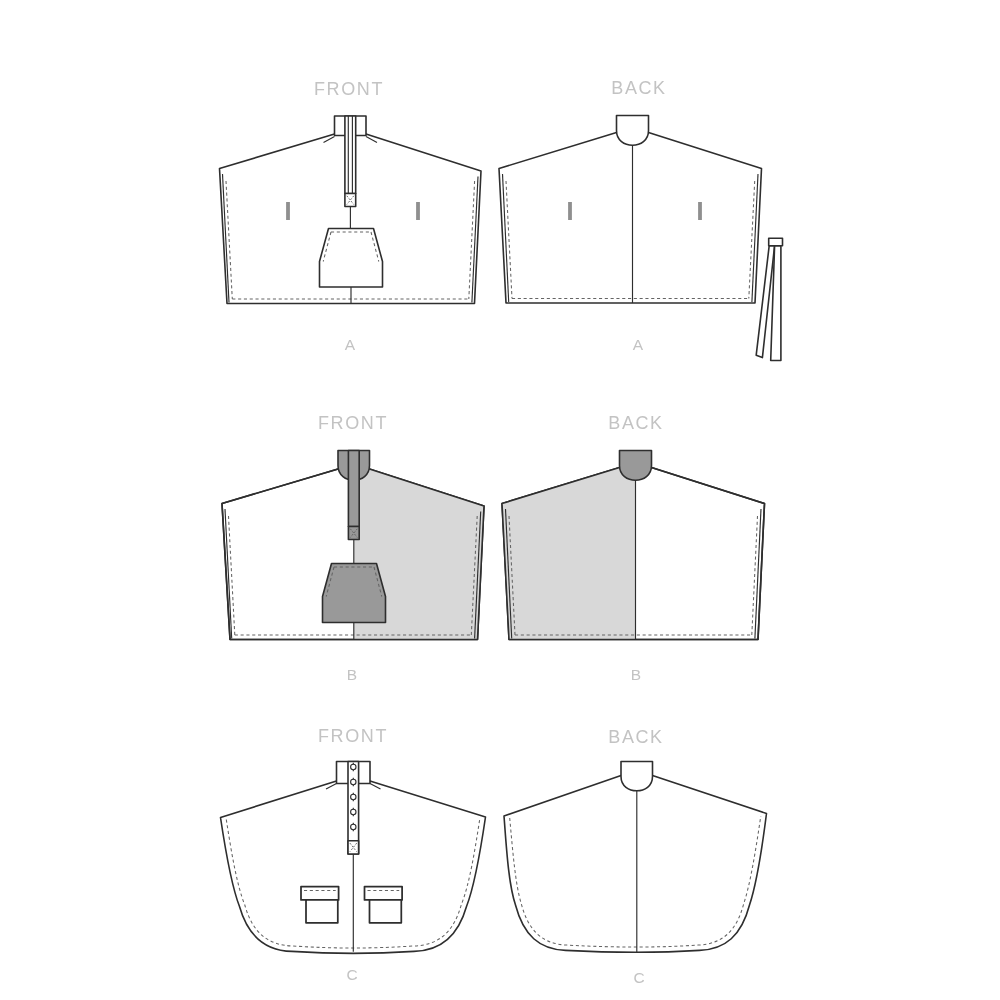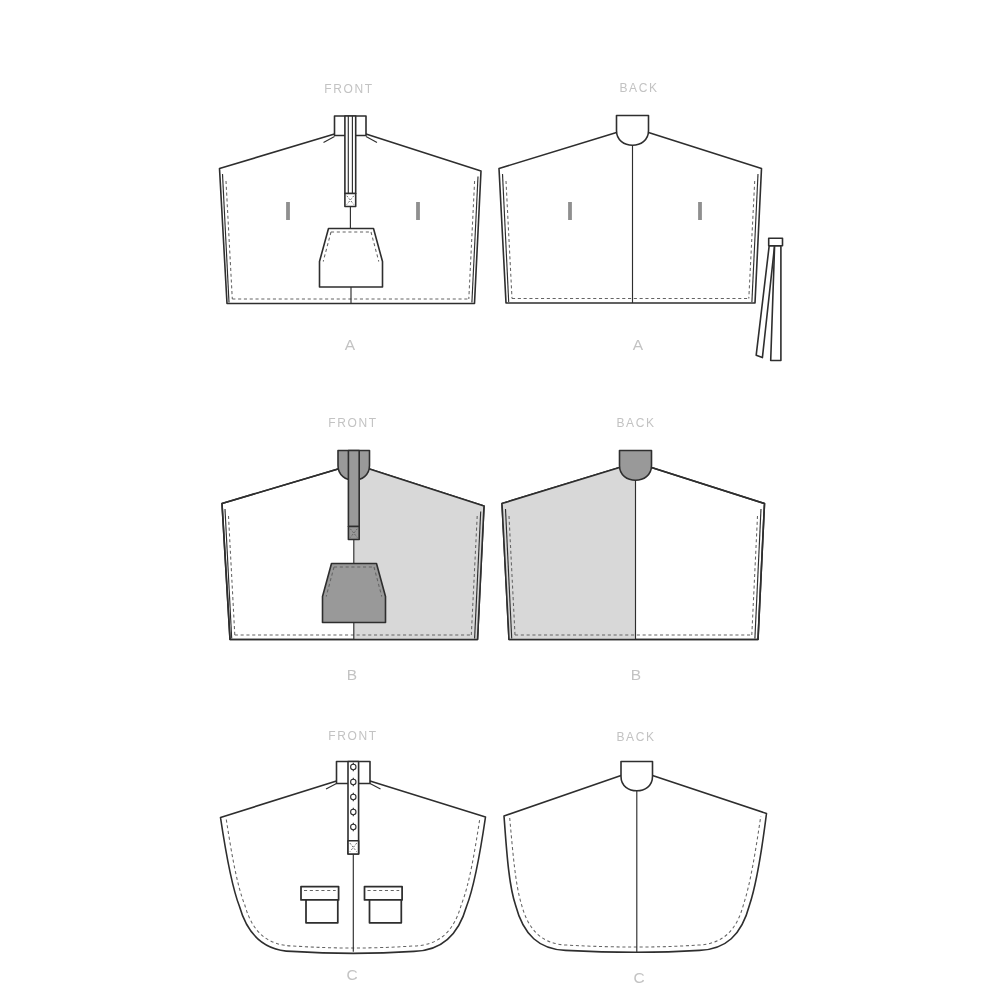--- a/index.html
+++ b/index.html
@@ -1,21 +1,21 @@
 <!DOCTYPE html>
 <html style="--paper: #ffffff; --line: #2e2e2e; --stitch: #646464; --fill-light: #d8d8d8; --fill-dark: #999999; --slit: #8f8f8f; --label: #c3c3c3;"><head>
 <meta charset="utf-8">
 <style>
   * { margin:0; padding:0; box-sizing:border-box; }
   html,body { width:1000px; height:1000px; }
   body { background:var(--paper,#fff); font-family:"Liberation Sans", sans-serif; position:relative; overflow:hidden; }
   .sheet { position:absolute; left:0; top:0; width:1000px; height:1000px; background:var(--paper,#fff); }
   .panel-label {
     position:absolute; transform:translate(-50%,-50%);
-    color:var(--label,#c3c3c3); font-size:12px; font-weight:normal;
+    color:var(--label,#c3c3c3); font-size:18px; font-weight:normal;
     letter-spacing:1.6px; white-space:nowrap;
   }
   .view-letter {
     position:absolute; transform:translate(-50%,-50%);
     color:var(--label,#c3c3c3); font-size:15.5px; font-weight:normal;
   }
   svg { position:absolute; overflow:visible; display:block; }
   .fw { fill:#ffffff; stroke:var(--line,#2e2e2e); stroke-width:1.6; stroke-linejoin:round; }
   .ln { fill:none; stroke:var(--line,#2e2e2e); stroke-width:1.6; stroke-linejoin:round; stroke-linecap:round; }
   .thin { fill:none; stroke:var(--line,#2e2e2e); stroke-width:1.15; stroke-linecap:butt; }

